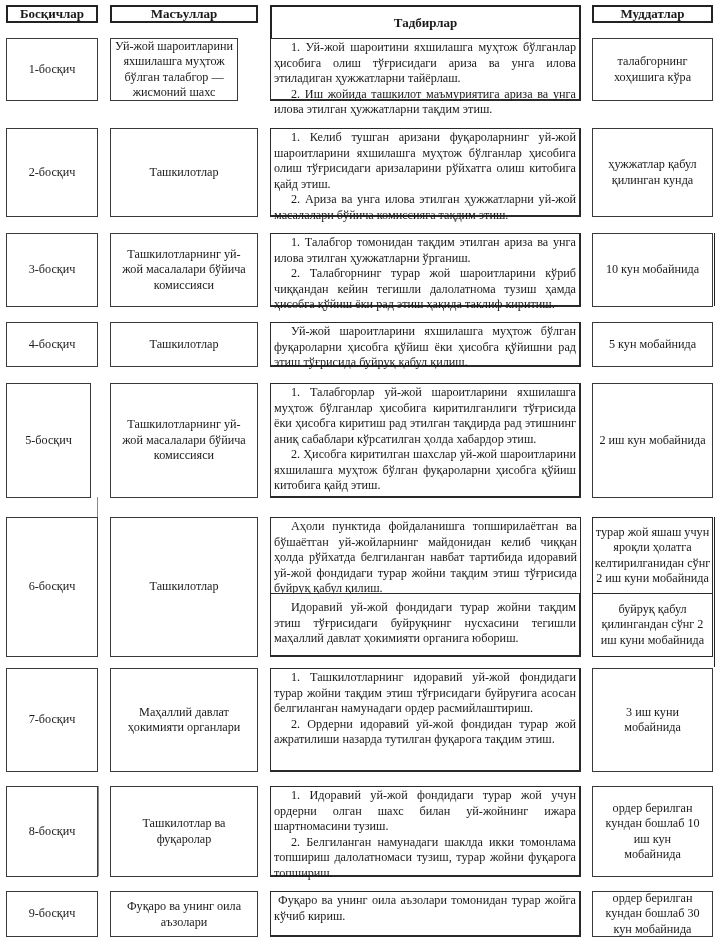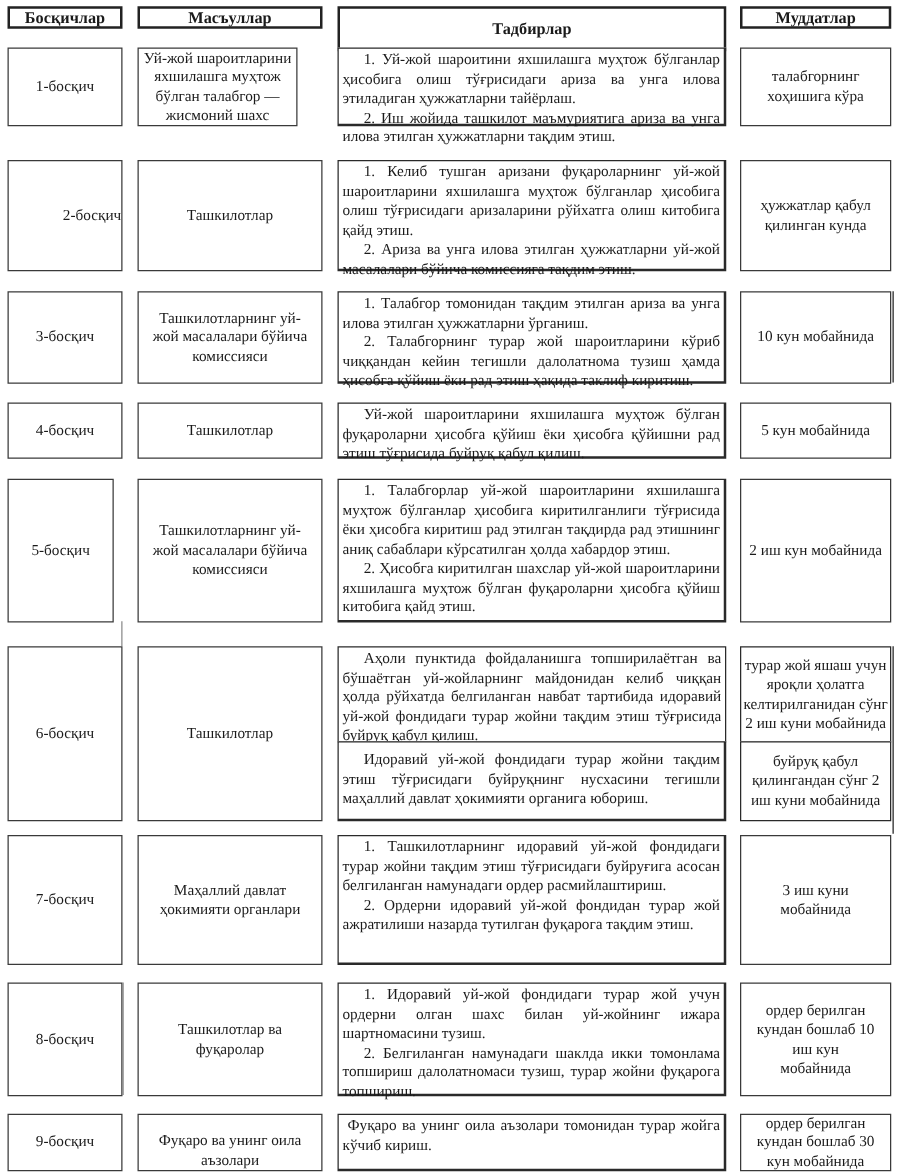--- a/index.html
+++ b/index.html
@@ -45,21 +45,21 @@
 <div class="box thick txt" style="left:270px; top:38px; width:311px; height:63px;">
   <div style="width:100%">
       <p>1. Уй-жой шароитини яхшилашга муҳтож бўлганлар ҳисобига олиш тўғрисидаги ариза ва унга илова этиладиган ҳужжатларни тайёрлаш.</p>
       <p>2. Иш жойида ташкилот маъмуриятига ариза ва унга илова этилган ҳужжатларни тақдим этиш.</p>
     </div>
 </div>
 <div class="box" style="left:592px; top:38px; width:121px; height:63px;">
     <span>талабгорнинг хоҳишига кўра</span>
   </div>
 
-<div class="box" style="left:6px; top:128px; width:92px; height:89px;justify-content:flex-end;">
+<div class="box" style="left:6px; top:128px; width:92px; height:89px;">
     <span>2-босқич</span>
   </div>
 <div class="box" style="left:110px; top:128px; width:148px; height:89px;">
     <span>Ташкилотлар</span>
   </div>
 <div class="box thick txt" style="left:270px; top:128px; width:311px; height:89px;">
   <div style="width:100%">
       <p>1. Келиб тушган аризани фуқароларнинг уй-жой шароитларини яхшилашга муҳтож бўлганлар ҳисобига олиш тўғрисидаги аризаларини рўйхатга олиш китобига қайд этиш.</p>
       <p>2. Ариза ва унга илова этилган ҳужжатларни уй-жой масалалари бўйича комиссияга тақдим этиш.</p>
     </div>
@@ -166,21 +166,21 @@
       <p>2. Белгиланган намунадаги шаклда икки томонлама топшириш далолатномаси тузиш, турар жойни фуқарога топшириш.</p>
     </div>
 </div>
 <div class="box" style="left:592px; top:786px; width:121px; height:91px;">
     <span style="padding:0 12px;">ордер берилган кундан бошлаб 10 иш кун мобайнида</span>
   </div>
 
 <div class="box" style="left:6px; top:891px; width:92px; height:46px;">
     <span>9-босқич</span>
   </div>
-<div class="box" style="left:110px; top:891px; width:148px; height:46px; align-items:flex-end; padding-top:1px;">
+<div class="box" style="left:110px; top:891px; width:148px; height:46px; align-items:center; padding-top:1px;">
     <span style="padding:0 10px;">Фуқаро ва унинг оила аъзолари</span>
   </div>
 <div class="box thick txt" style="left:270px; top:891px; width:311px; height:46px;">
   <div style="width:100%">
       <p style="text-indent:4px;">Фуқаро ва унинг оила аъзолари томонидан турар жойга кўчиб кириш.</p>
     </div>
 </div>
 <div class="box" style="left:592px; top:891px; width:121px; height:46px;align-items:center;">
     <span style="padding:0 8px;">ордер берилган кундан бошлаб 30 кун мобайнида</span>
   </div>

